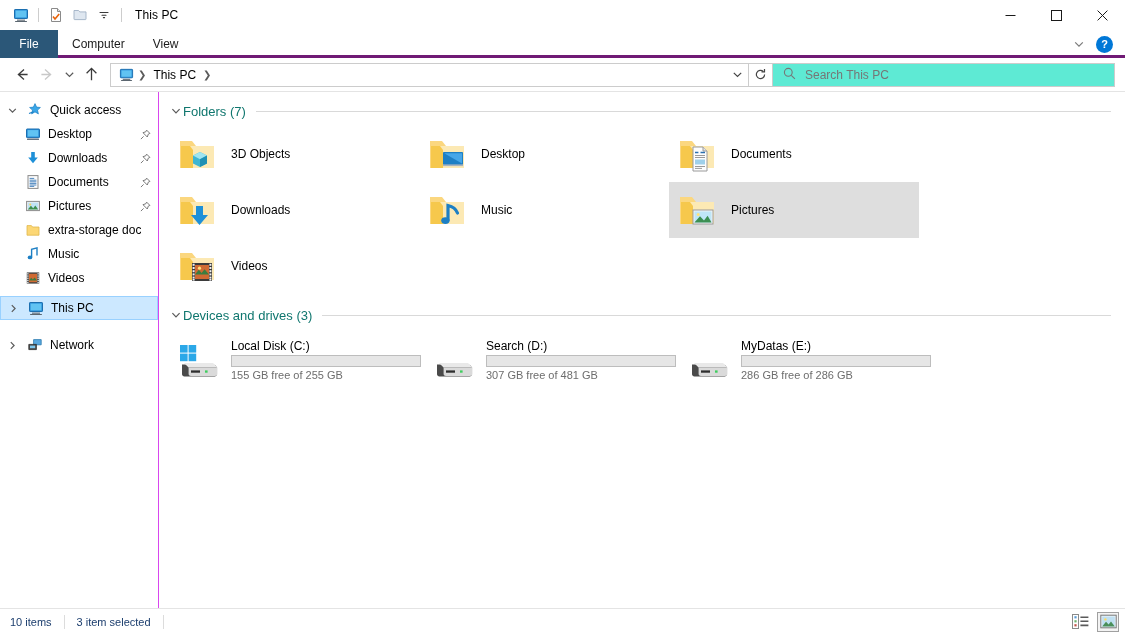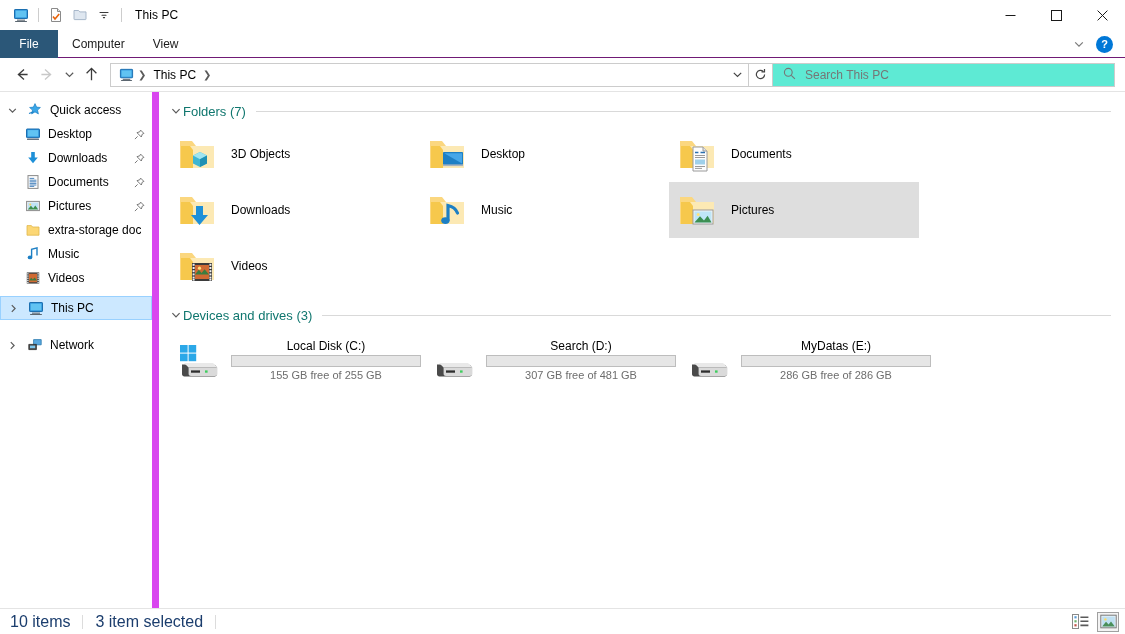--- a/index.html
+++ b/index.html
@@ -16,21 +16,21 @@
   .titlebar { height: 30px; background:#ffffff; display:flex; align-items:center; position:relative; flex:none; }
   .qat { display:flex; align-items:center; padding-left: 9px; gap: 0px; }
   .qat-btn { width:24px; height:22px; display:flex; align-items:center; justify-content:center; }
   .qat-sep { width:1px; height:14px; background:#cdcdcd; margin:0 5px; }
   .title-text { font-size:12px; color:#000; margin-left:8px; letter-spacing:0.1px; }
   .winctl { position:absolute; right:0; top:0; display:flex; height:30px; }
   .winbtn { width:46px; height:30px; display:flex; align-items:center; justify-content:center; }
 
   
   .ribbon { height:28px; display:flex; align-items:stretch; position:relative; flex:none;
-            border-bottom:1px solid #701a75; background:#fff; }
+            border-bottom:3px solid #701a75; background:#fff; }
   .tab { display:flex; align-items:center; justify-content:center; font-size:12px; color:#1b1b1b; padding:0 14px; height:28px; }
   .tab.file { background:#2b5778; color:#fff; width:58px; padding:0; }
   .ribbon-right { position:absolute; right:6px; top:0; height:28px; display:flex; align-items:center; gap:6px; }
   .collapse-chevron { width:22px; height:22px; display:flex; align-items:center; justify-content:center; color:#777; }
   .help-icon { width:17px; height:17px; border-radius:50%; background:#0078d7; color:#fff; font-size:11px;
                font-weight:bold; display:flex; align-items:center; justify-content:center; margin-right:6px; }
 
   
   .navbar { height:33px; display:flex; align-items:center; padding:0 10px 0 8px; flex:none; background:#fff; }
   .navbtn { width:26px; height:26px; display:flex; align-items:center; justify-content:center; color:#3b3b3b; }
@@ -46,21 +46,21 @@
   .refresh { width:24px; height:22px; display:flex; align-items:center; justify-content:center;
              color:#444; border-left:1px solid #ccc; }
   .searchbox { width:342px; height:24px; border:1px solid #ccc; border-left:none; background:#5eead4;
                display:flex; align-items:center; padding-left:10px; gap:9px; }
   .search-ph { font-size:12px; color:#767676; }
 
   
   .body { flex:1; display:flex; min-height:0; border-top:1px solid #e4e4e4; }
 
   
-  .sidebar { width:159px; flex:none; background:#fff; border-right:7px solid #d946ef; padding-top:6px;
+  .sidebar { width:159px; flex:none; background:#fff; border-right:1px solid #d946ef; padding-top:6px;
              overflow:hidden; position:relative; }
   .nav-item { height:24px; display:flex; align-items:center; position:relative; padding-right:6px; }
   .nav-item.selected { background:#cce8ff; border:1px solid #99d1ff; }
   .nav-expander { width:24px; display:flex; align-items:center; justify-content:center; color:#5a5a5a; font-size:9px; flex:none; }
   .nav-icon { width:22px; display:flex; align-items:center; justify-content:center; flex:none; }
   .nav-label { font-size:12px; color:#000; white-space:nowrap; overflow:hidden; text-overflow:ellipsis; margin-left:4px; }
   .pin { margin-left:auto; width:14px; display:flex; align-items:center; justify-content:center; }
   .lvl1 { padding-left:22px; }
 
   
@@ -72,30 +72,30 @@
 
   .tiles { display:flex; flex-wrap:wrap; margin-top:4px; }
   .tile { width:250px; height:56px; display:flex; align-items:center; padding:0 4px; margin-bottom:0; }
   .tile.selected { background:#dedede; }
   .tile-icon { width:48px; height:48px; flex:none; display:flex; align-items:center; justify-content:center; }
   .tile-label { font-size:12px; color:#000; margin-left:10px; white-space:nowrap; }
 
   .drives { display:flex; flex-wrap:wrap; margin-top:6px; }
   .drive { width:255px; height:56px; display:flex; align-items:center; padding:0 4px; }
   .drive-icon { width:52px; height:44px; flex:none; display:flex; align-items:center; justify-content:center; }
-  .drive-info { margin-left:6px; display:flex; flex-direction:column; justify-content:center; gap:2px;align-items:center; }
+  .drive-info { margin-left:6px; display:flex; flex-direction:column; justify-content:center; gap:2px; }
   .drive-name { font-size:12px; color:#000; white-space:nowrap; }
   .bar { width:190px; height:12px; background:#e6e6e6; border:1px solid #bdbdbd; }
   .bar-fill { height:100%; background:#26a0da; }
   .drive-free { font-size:11px; color:#6d6d6d; white-space:nowrap; }
 
   
   .statusbar { height:26px; flex:none; border-top:1px solid #e4e4e4; display:flex; align-items:center;
                padding:0 6px 0 10px; background:#fff; position:relative; }
-  .status-text { font-size:16px; color:#1b3d6d; }
+  .status-text { font-size:11px; color:#1b3d6d; }
   .status-sep { width:1px; height:14px; background:#dcdcdc; margin:0 12px; }
   .view-btns { margin-left:auto; display:flex; align-items:center; gap:6px; }
   .view-btn { width:22px; height:20px; display:flex; align-items:center; justify-content:center; }
   .view-btn.active { border:1px solid #a0a0a0; background:#f3f3f3; }
 </style>
 </head>
 <body>
 
 <div class="window">
 

